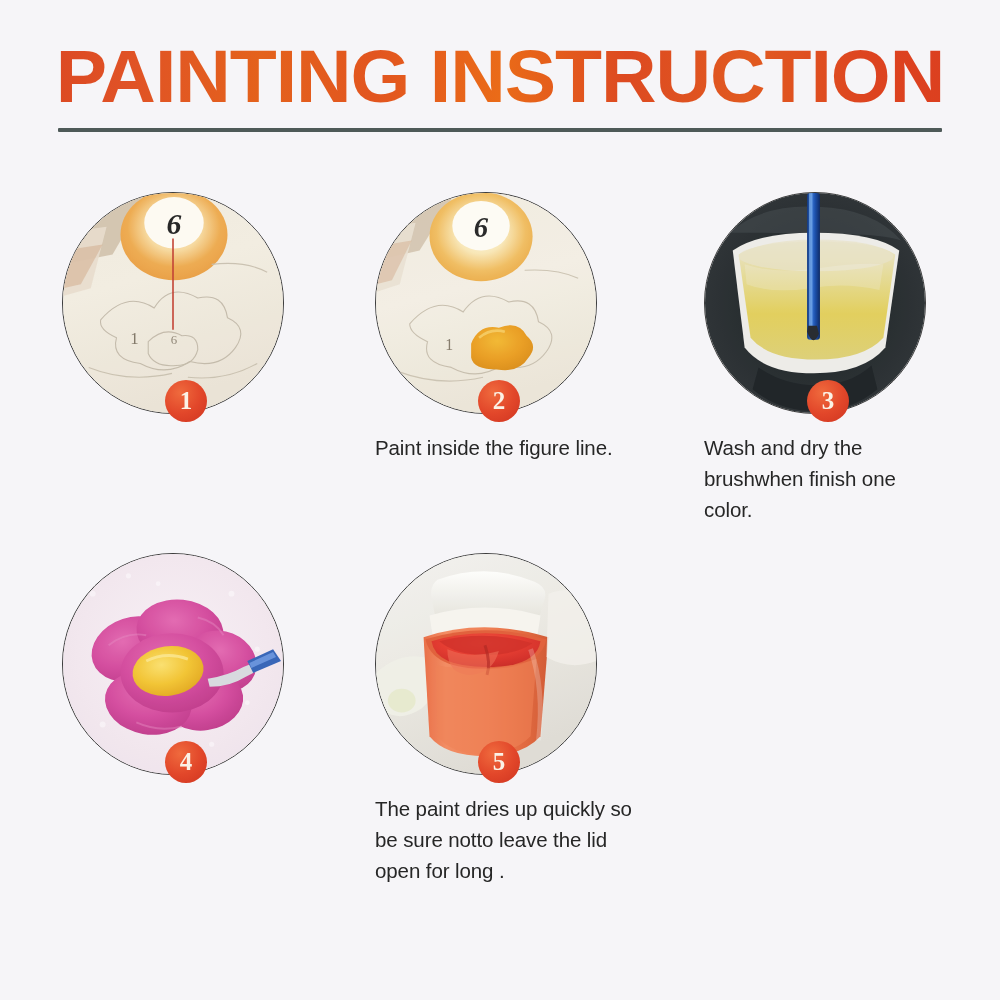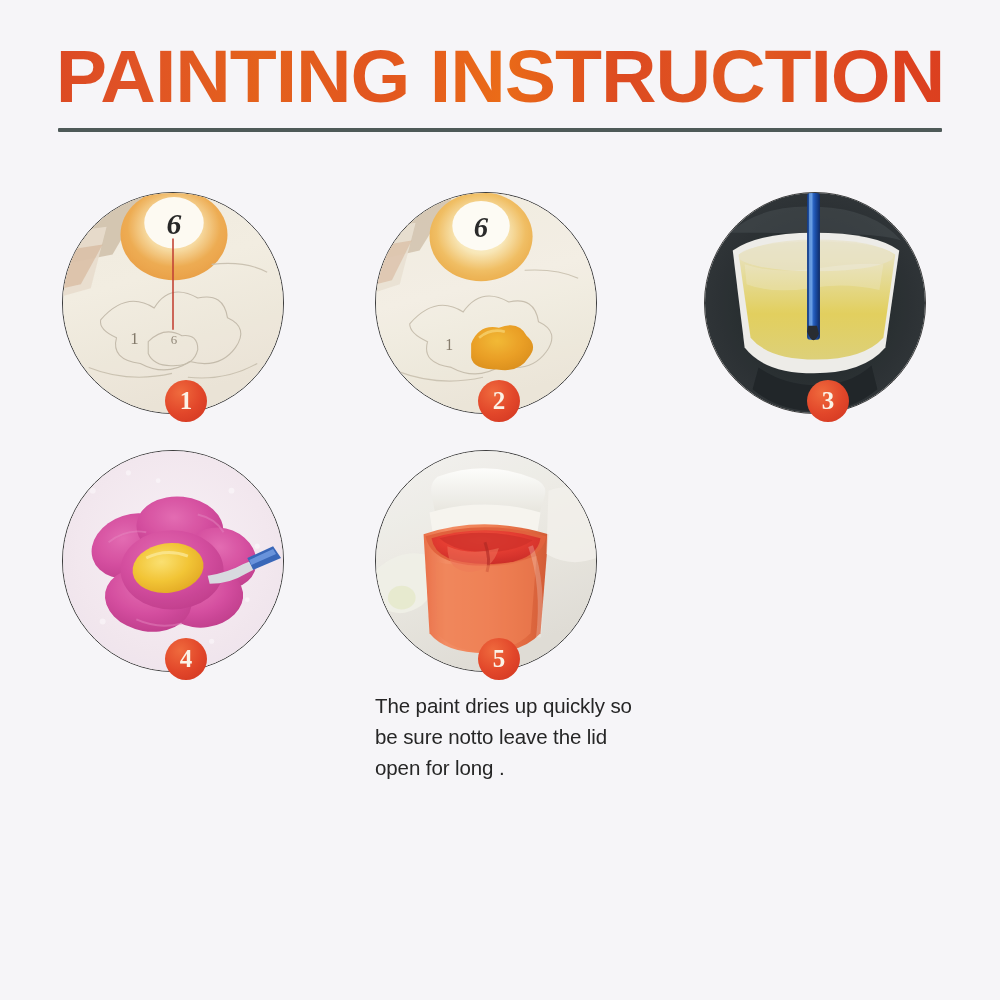--- a/index.html
+++ b/index.html
@@ -222,20 +222,21 @@
               <path d="M22 180 q42 16 86 6" stroke="#c8bfad"></path>
             </g>
             <text x="74" y="158" font-family="Liberation Serif, serif" font-size="16" fill="#807666" text-anchor="middle">1</text>
             <path d="M96 152 q8 -20 28 -16 q20 -8 28 8 q12 10 2 22 q-10 16 -32 12 q-24 0 -26 -12 Z" fill="url(#s2blob)"></path>
             <path d="M104 146 q12 -10 26 -6" stroke="#f6cf66" stroke-width="2.6" fill="none" opacity="0.8"></path>
             <rect width="222" height="222" fill="#ffffff" opacity="0.05"></rect>
           </svg>
         </div>
         <div class="badge">2</div>
       </div>
+      <div class="caption">Paint inside the figure line.</div>
     </div>
 
     <div class="step-cell col-3">
       <div class="photo-block">
         <div class="photo">
           <svg viewBox="0 0 222 222" preserveAspectRatio="xMidYMid slice">
             <defs>
               <linearGradient id="s3water" x1="0" y1="0" x2="0" y2="1">
                 <stop offset="0%" stop-color="#f4f0dd"></stop>
                 <stop offset="30%" stop-color="#efe49f"></stop>
@@ -261,20 +262,21 @@
             <path d="M40 72 q30 10 74 4 q42 -6 66 -4 l-4 26 q-34 -8 -70 -2 q-38 6 -64 -4 Z" fill="#ffffff" opacity="0.22"></path>
             <rect x="103" y="0" width="13" height="148" rx="3" fill="url(#s3brush)"></rect>
             <rect x="105" y="0" width="3.4" height="140" fill="#7db2f2" opacity="0.75"></rect>
             <path d="M103 140 q6 16 12 2 l-2 -8 l-9 0 Z" fill="#2b2f35"></path>
             <path d="M54 176 q26 18 58 18 q34 0 56 -20 l6 24 q-26 22 -62 22 q-38 0 -64 -22 Z" fill="#23282b"></path>
             <rect width="222" height="222" fill="#000000" opacity="0.04"></rect>
           </svg>
         </div>
         <div class="badge">3</div>
       </div>
+      <div class="caption">Wash and dry the brushwhen finish one color.</div>
     </div>
 
   </div>
 
   <div class="step-row row-2">
 
     <div class="step-cell col-1">
       <div class="photo-block">
         <div class="photo">
           <svg viewBox="0 0 222 222" preserveAspectRatio="xMidYMid slice">

